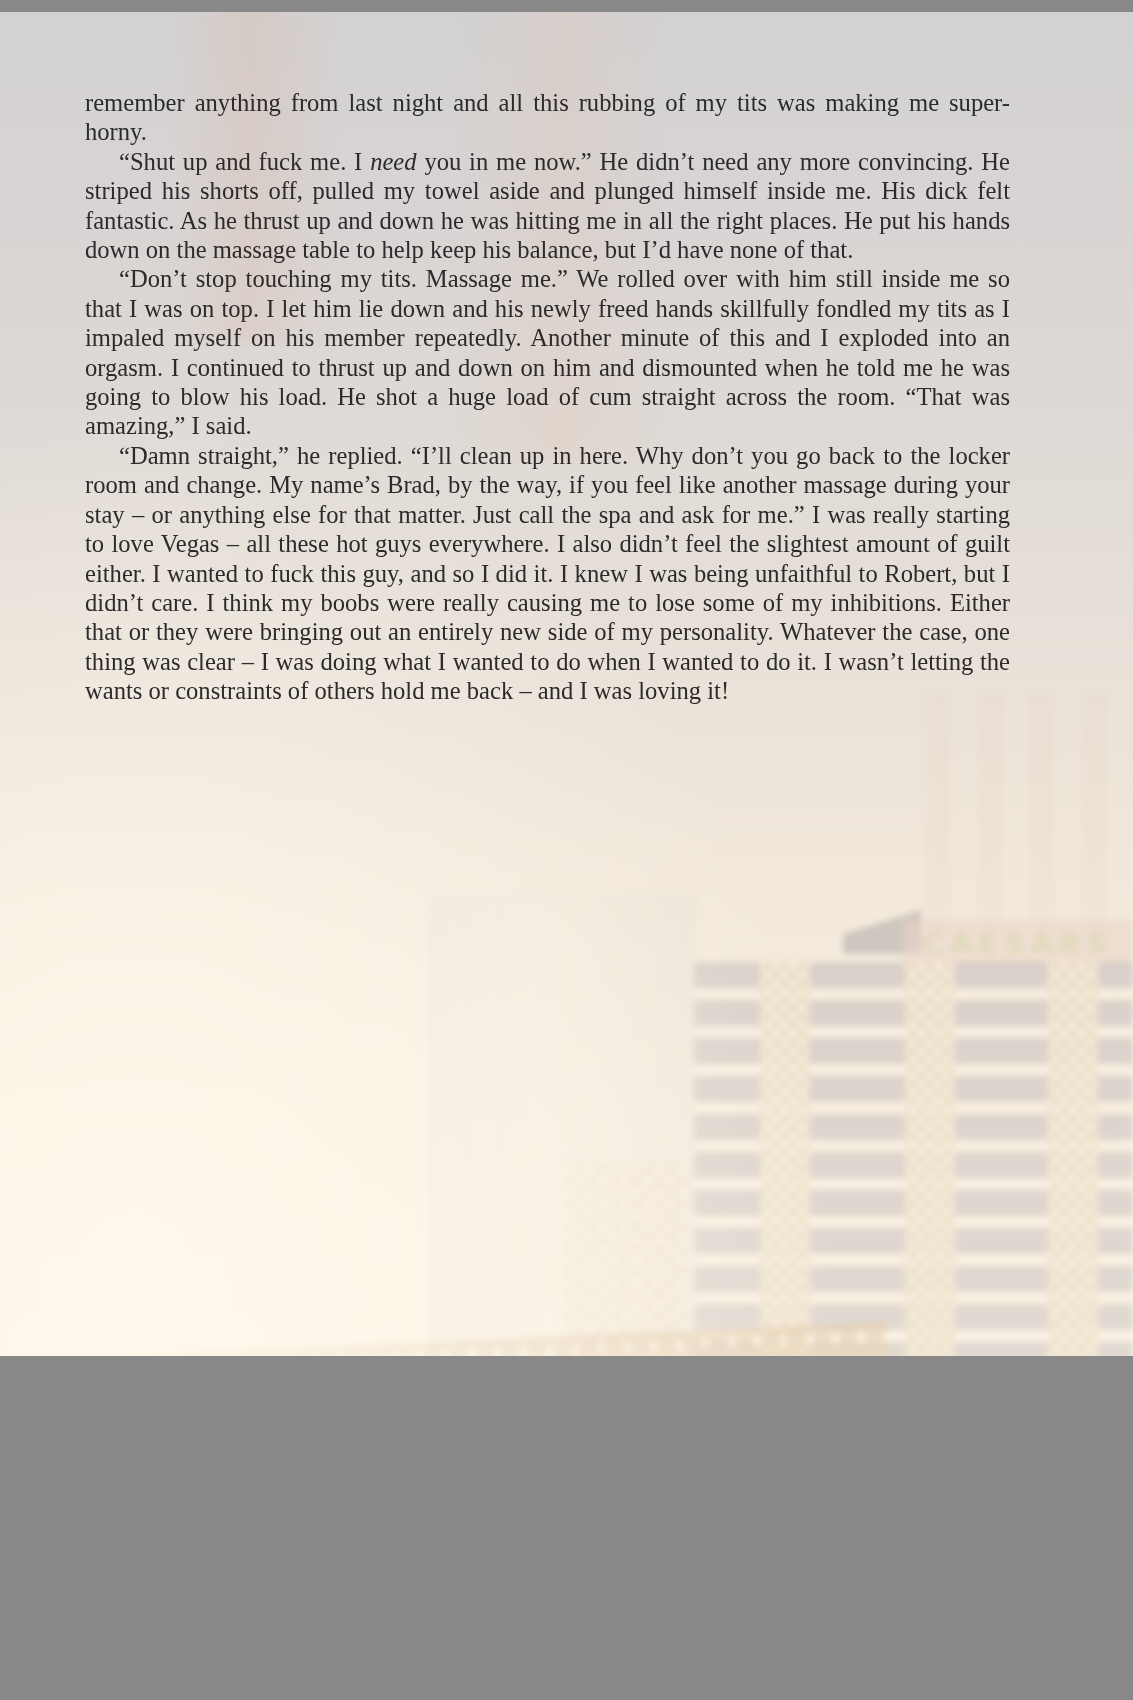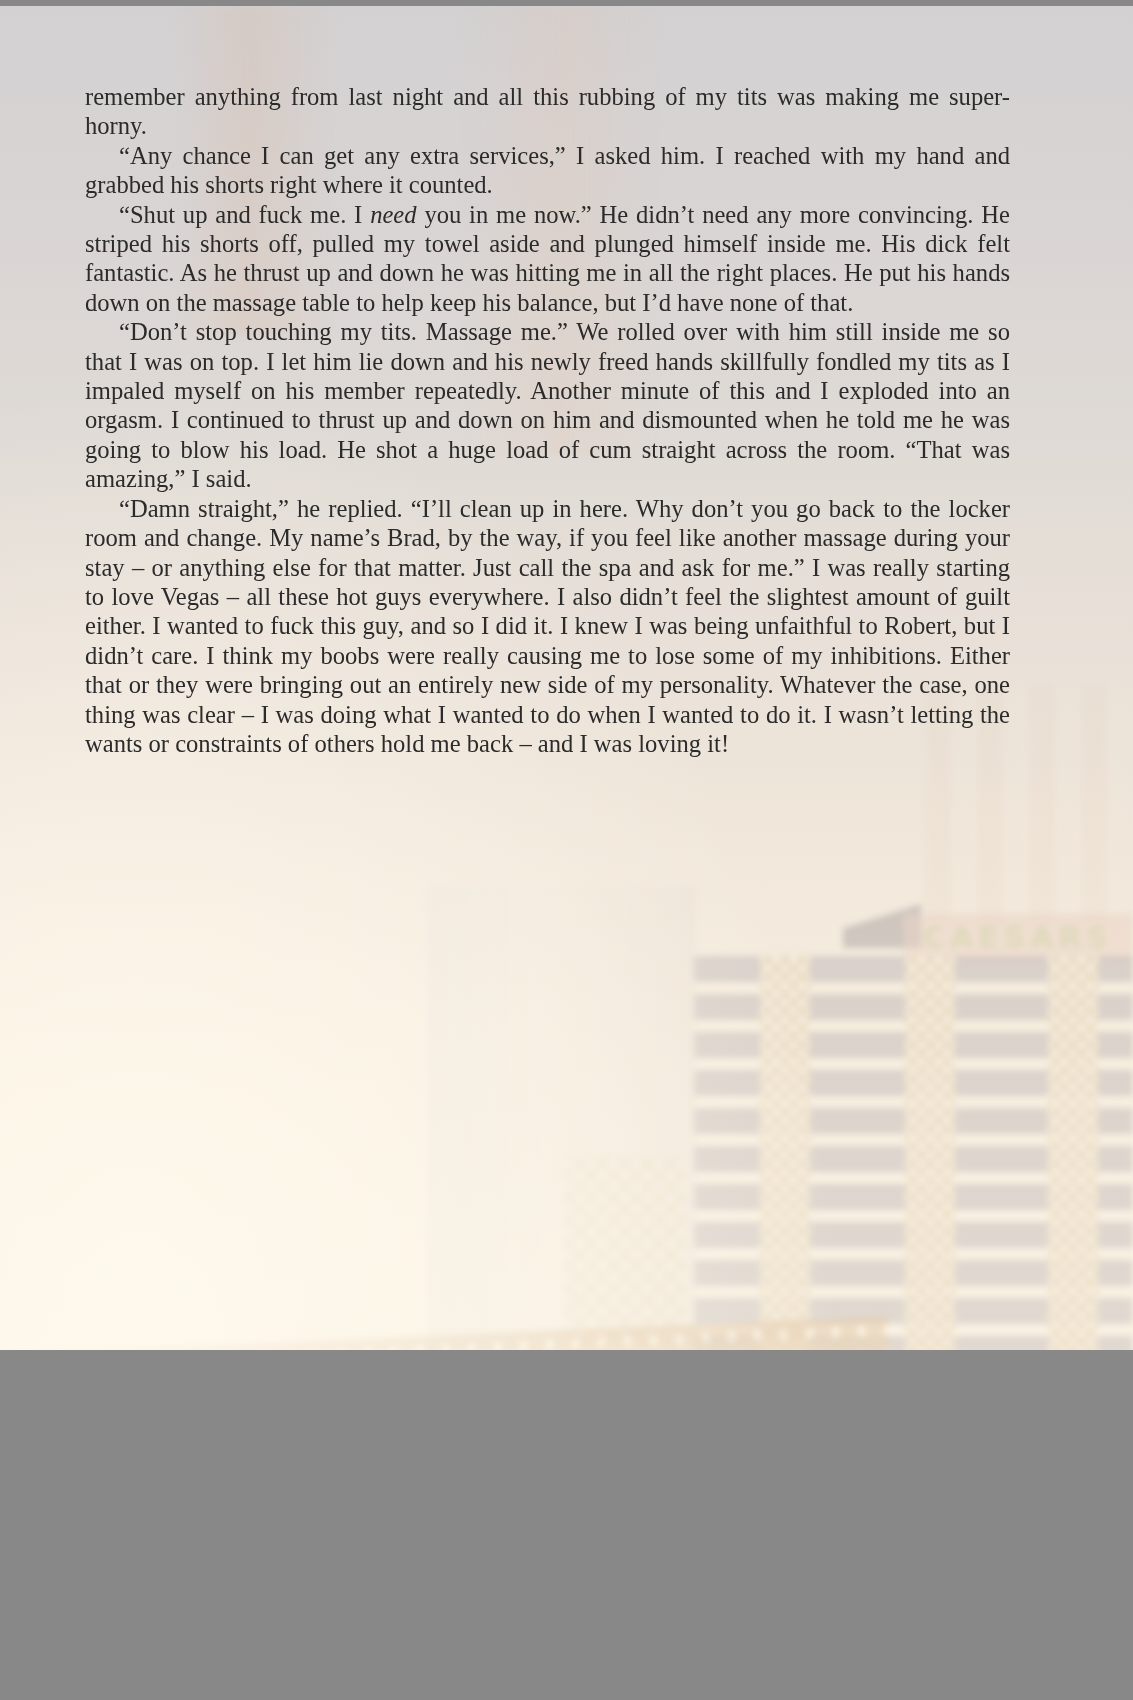--- a/index.html
+++ b/index.html
@@ -1,19 +1,19 @@
 <!DOCTYPE html>
 <html><head>
 <meta charset="utf-8">
 <style>
   html,body{margin:0;padding:0;background:#888;}
   .page{
     position:relative;
     width:1133px;height:1344px;
-    margin:6px auto;
+    margin:12px auto;
     overflow:hidden;
     background:linear-gradient(180deg,
       #d3d1d2 0%, #d7d3d3 16%, #ddd8d5 32%,
       #e7dfd8 48%, #f1e7da 64%, #f8efe0 80%, #fbf4e6 100%);
     font-family:"Liberation Serif", serif;
   }
 
   
   .bg{position:absolute;inset:0;filter:blur(3px);}
   .bg > div{position:absolute;}
@@ -97,21 +97,20 @@
     <div class="bg-trellis"></div>
     <div class="bg-marquee"></div>
     <div class="bg-glow"></div>
     <div class="bg-bottom-streaks"></div>
     <div class="bg-blue"></div>
   </div>
   <div class="wash"></div>
 
   <main class="text-block">
     <p class="para first"><span>remember anything from last night and all this rubbing of my tits was making me super-horny.</span></p>
-    <p class="para"><span>“Any chance I can get any extra services,” I asked him.  I reached with my hand and grabbed his shorts right where it counted.</span></p>
     <p class="para"><span>“Shut up and fuck me.  I </span><em>need</em><span> you in me now.”  He didn’t need any more convincing.  He striped his shorts off, pulled my towel aside and plunged himself inside me.  His dick felt fantastic.  As he thrust up and down he was hitting me in all the right places.  He put his hands down on the massage table to help keep his balance, but I’d have none of that.</span></p>
     <p class="para"><span>“Don’t stop touching my tits.  Massage me.”  We rolled over with him still inside me so that I was on top.  I let him lie down and his newly freed hands skillfully fondled my tits as I impaled myself on his member repeatedly.  Another minute of this and I exploded into an orgasm.  I continued to thrust up and down on him and dismounted when he told me he was going to blow his load.  He shot a huge load of cum straight across the room.  “That was amazing,” I said.</span></p>
     <p class="para"><span>“Damn straight,” he replied.  “I’ll clean up in here.  Why don’t you go back to the locker room and change.  My name’s Brad, by the way, if you feel like another massage during your stay – or anything else for that matter.  Just call the spa and ask for me.”  I was really starting to love Vegas – all these hot guys everywhere.  I also didn’t feel the slightest amount of guilt either.  I wanted to fuck this guy, and so I did it.  I knew I was being unfaithful to Robert, but I didn’t care.  I think my boobs were really causing me to lose some of my inhibitions.  Either that or they were bringing out an entirely new side of my personality.  Whatever the case, one thing was clear – I was doing what I wanted to do when I wanted to do it.  I wasn’t letting the wants or constraints of others hold me back – and I was loving it!</span></p>
   </main>
 
   <div class="page-number">26</div>
 
 </div>
 
 </body></html>

